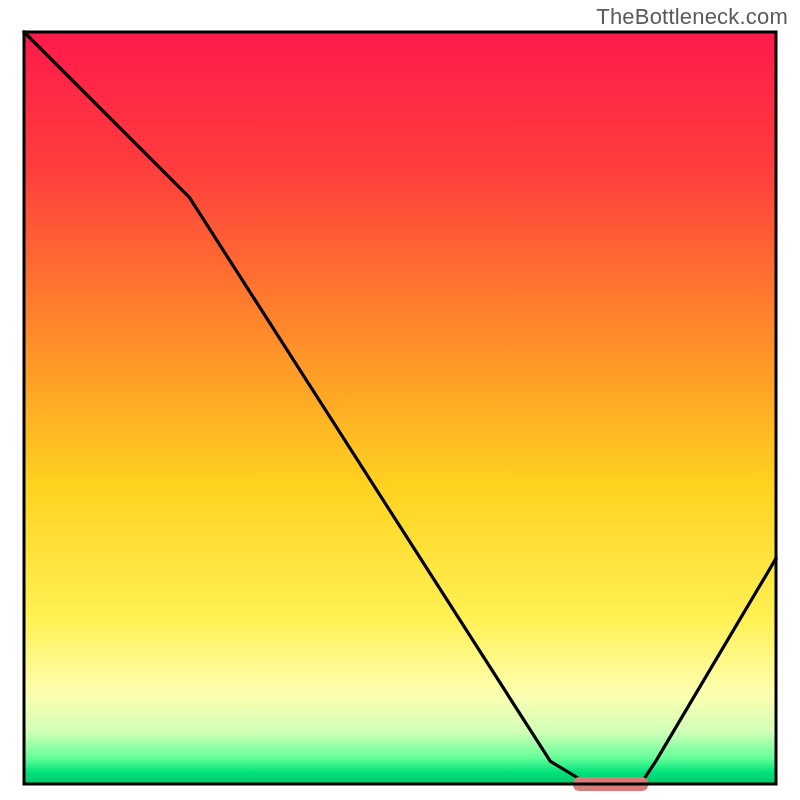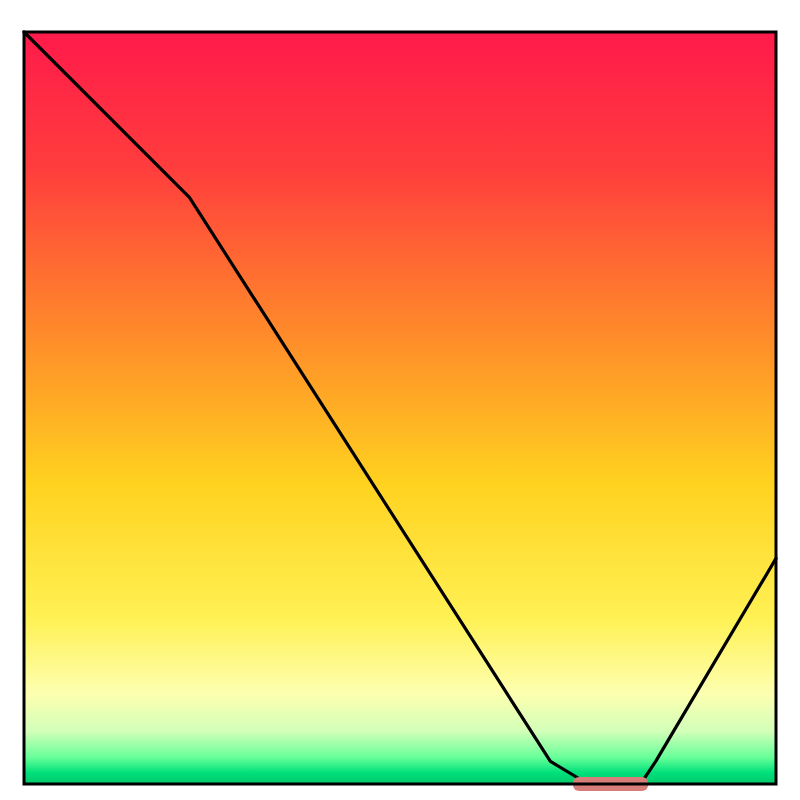--- a/index.html
+++ b/index.html
@@ -31,20 +31,21 @@
     left: 0;
     top: 0;
     width: 800px;
     height: 800px;
   }
 </style>
 </head>
 <body>
 
 <div class="container">
+  <div class="watermark">TheBottleneck.com</div>
   <svg class="chart" viewBox="0 0 800 800">
     <defs>
       <linearGradient id="bg-grad" x1="0" y1="0" x2="0" y2="1">
           <stop offset="0%" stop-color="#ff1a4b"></stop>
           <stop offset="18%" stop-color="#ff3d3d"></stop>
           <stop offset="40%" stop-color="#ff8a2a"></stop>
           <stop offset="60%" stop-color="#ffd21f"></stop>
           <stop offset="78%" stop-color="#fff154"></stop>
           <stop offset="88%" stop-color="#fdffb0"></stop>
           <stop offset="93%" stop-color="#d2ffb8"></stop>

